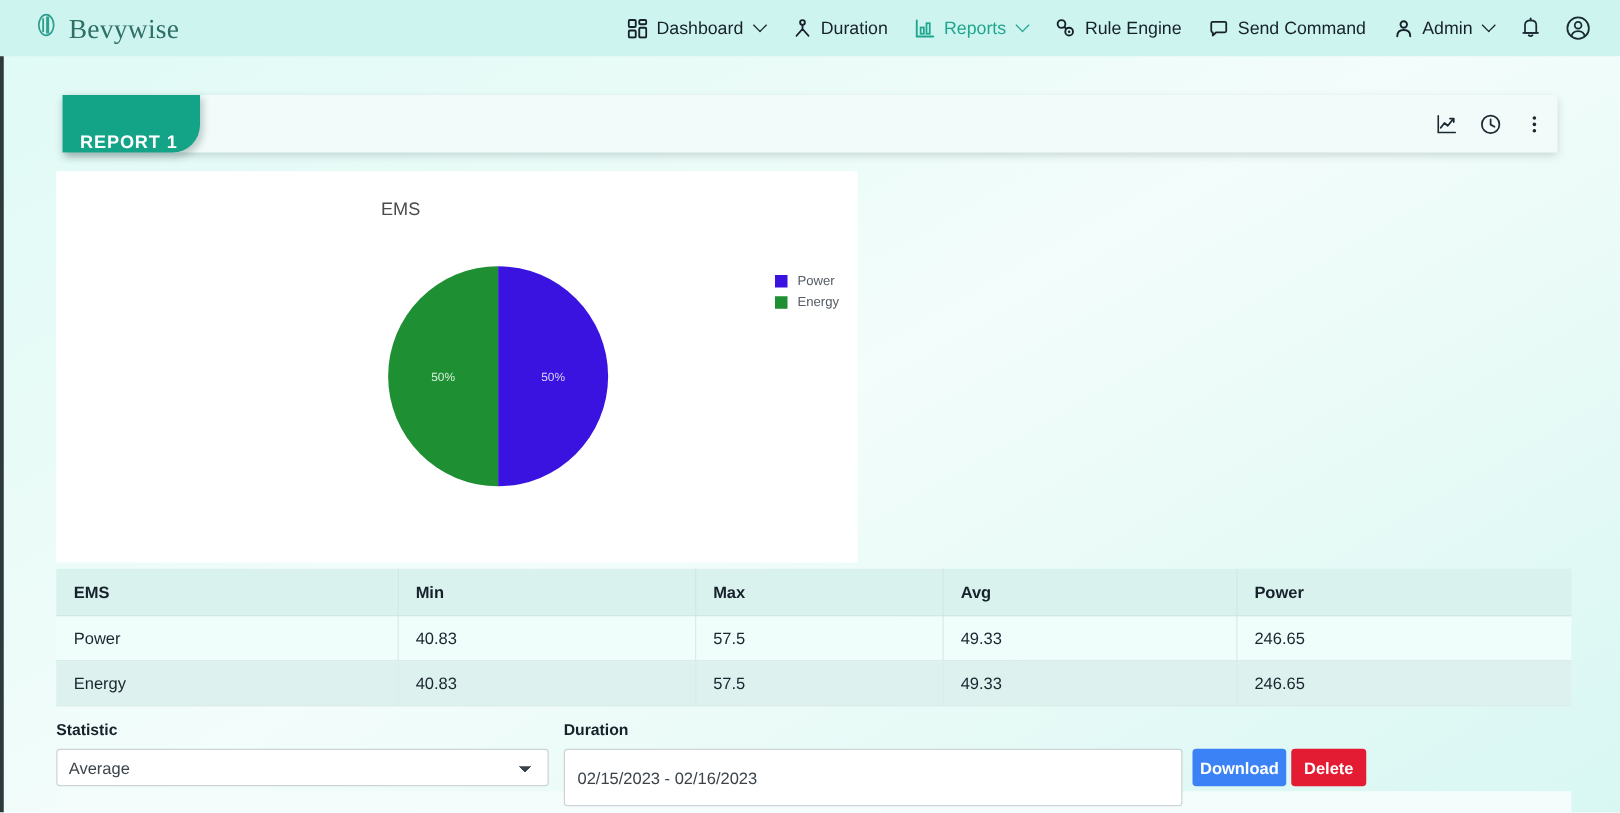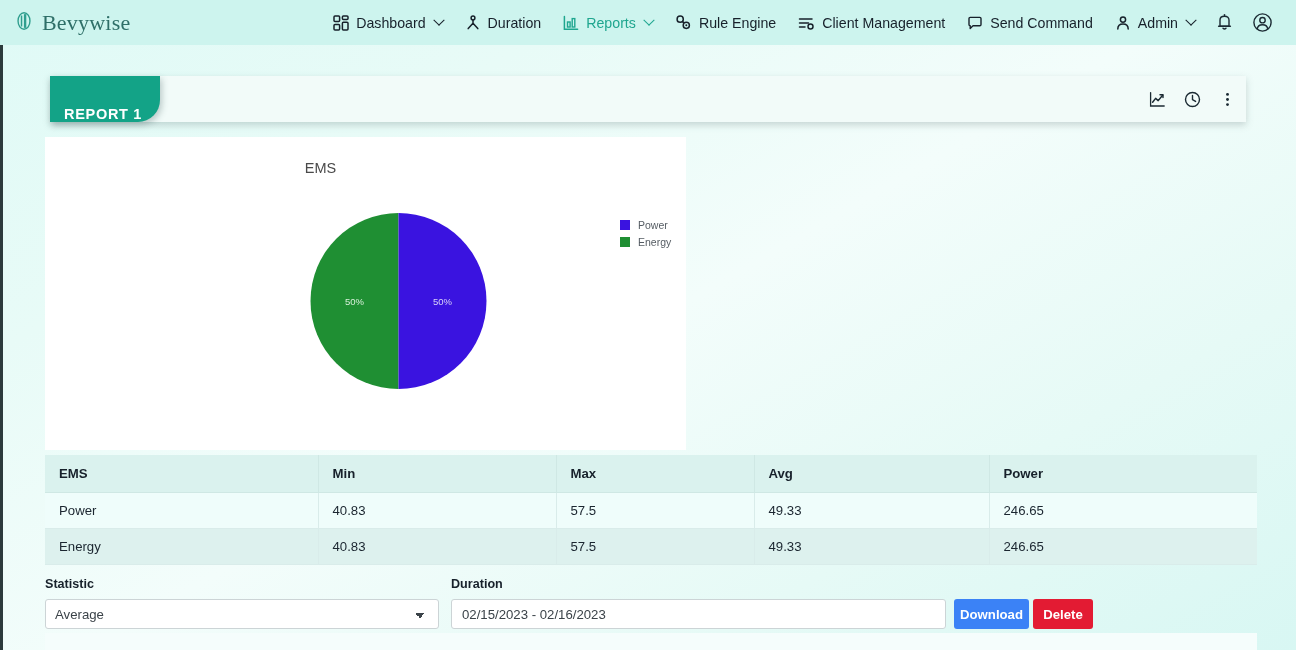--- a/index.html
+++ b/index.html
@@ -23,21 +23,21 @@
     z-index: 40;
   }
 
   
   #navbar {
     position: relative;
     height: 45px;
     background: #cdf4ee;
     display: flex;
     align-items: center;
-    padding: 0 14px 0 13px;
+    padding: 0 14px 0 26px;
     z-index: 30;
   }
   #logo-wrap {
     display: flex; align-items: center; gap: 7px;
   }
   #logo-mark { width: 22px; height: 22px; flex: 0 0 auto; }
   #logo-text {
     font-family: "Liberation Serif", serif;
     font-size: 22px;
     color: #2f6f68;
@@ -210,21 +210,21 @@
     background-position:
       calc(100% - 18px) 13px,
       calc(100% - 13px) 13px;
     background-size: 5px 5px, 5px 5px;
     background-repeat: no-repeat;
     cursor: pointer;
   }
   #duration-input {
     position: absolute;
     left: 406px; top: 33px;
-    width: 495px; height: 30px;
+    width: 495px; height: 46px;
     padding: 0 10px;
     font-size: 13.2px;
     font-family: "Liberation Sans", sans-serif;
     color: #3b4349;
     background: #ffffff;
     border: 1px solid #ccd4d6;
     border-radius: 3px;
   }
   .ctrl-btn {
     position: absolute;
@@ -307,31 +307,20 @@
         <svg width="17" height="17" viewBox="0 0 17 17">
           <circle cx="5.2" cy="5.2" r="3.1" fill="none" stroke="#17212b" stroke-width="1.5"></circle>
           <circle cx="11.3" cy="11.3" r="3.1" fill="none" stroke="#17212b" stroke-width="1.5"></circle>
           <circle cx="11.3" cy="11.3" r="1" fill="#17212b"></circle>
           <line x1="7.4" y1="7.4" x2="9.2" y2="9.2" stroke="#17212b" stroke-width="1.5"></line>
         </svg>
       </span>
       <span>Rule Engine</span>
     </div>
 
-    <div class="nav-item">
-      <span class="nav-ico">
-        <svg width="17" height="16" viewBox="0 0 17 16">
-          <line x1="1.5" y1="4" x2="14" y2="4" stroke="#17212b" stroke-width="1.5" stroke-linecap="round"></line>
-          <line x1="1.5" y1="8" x2="10.5" y2="8" stroke="#17212b" stroke-width="1.5" stroke-linecap="round"></line>
-          <line x1="1.5" y1="12" x2="7" y2="12" stroke="#17212b" stroke-width="1.5" stroke-linecap="round"></line>
-          <circle cx="12.5" cy="11.6" r="2.5" fill="none" stroke="#17212b" stroke-width="1.5"></circle>
-        </svg>
-      </span>
-      <span>Client Management</span>
-    </div>
 
     <div class="nav-item">
       <span class="nav-ico">
         <svg width="16" height="16" viewBox="0 0 16 16">
           <path d="M3.2 2.4 L12.8 2.4 Q14 2.4 14 3.6 L14 9.6 Q14 10.8 12.8 10.8 L6 10.8 L3.2 13.4 L3.2 10.8 Q2 10.8 2 9.6 L2 3.6 Q2 2.4 3.2 2.4 Z" fill="none" stroke="#17212b" stroke-width="1.4" stroke-linejoin="round"></path>
         </svg>
       </span>
       <span>Send Command</span>
     </div>
 

